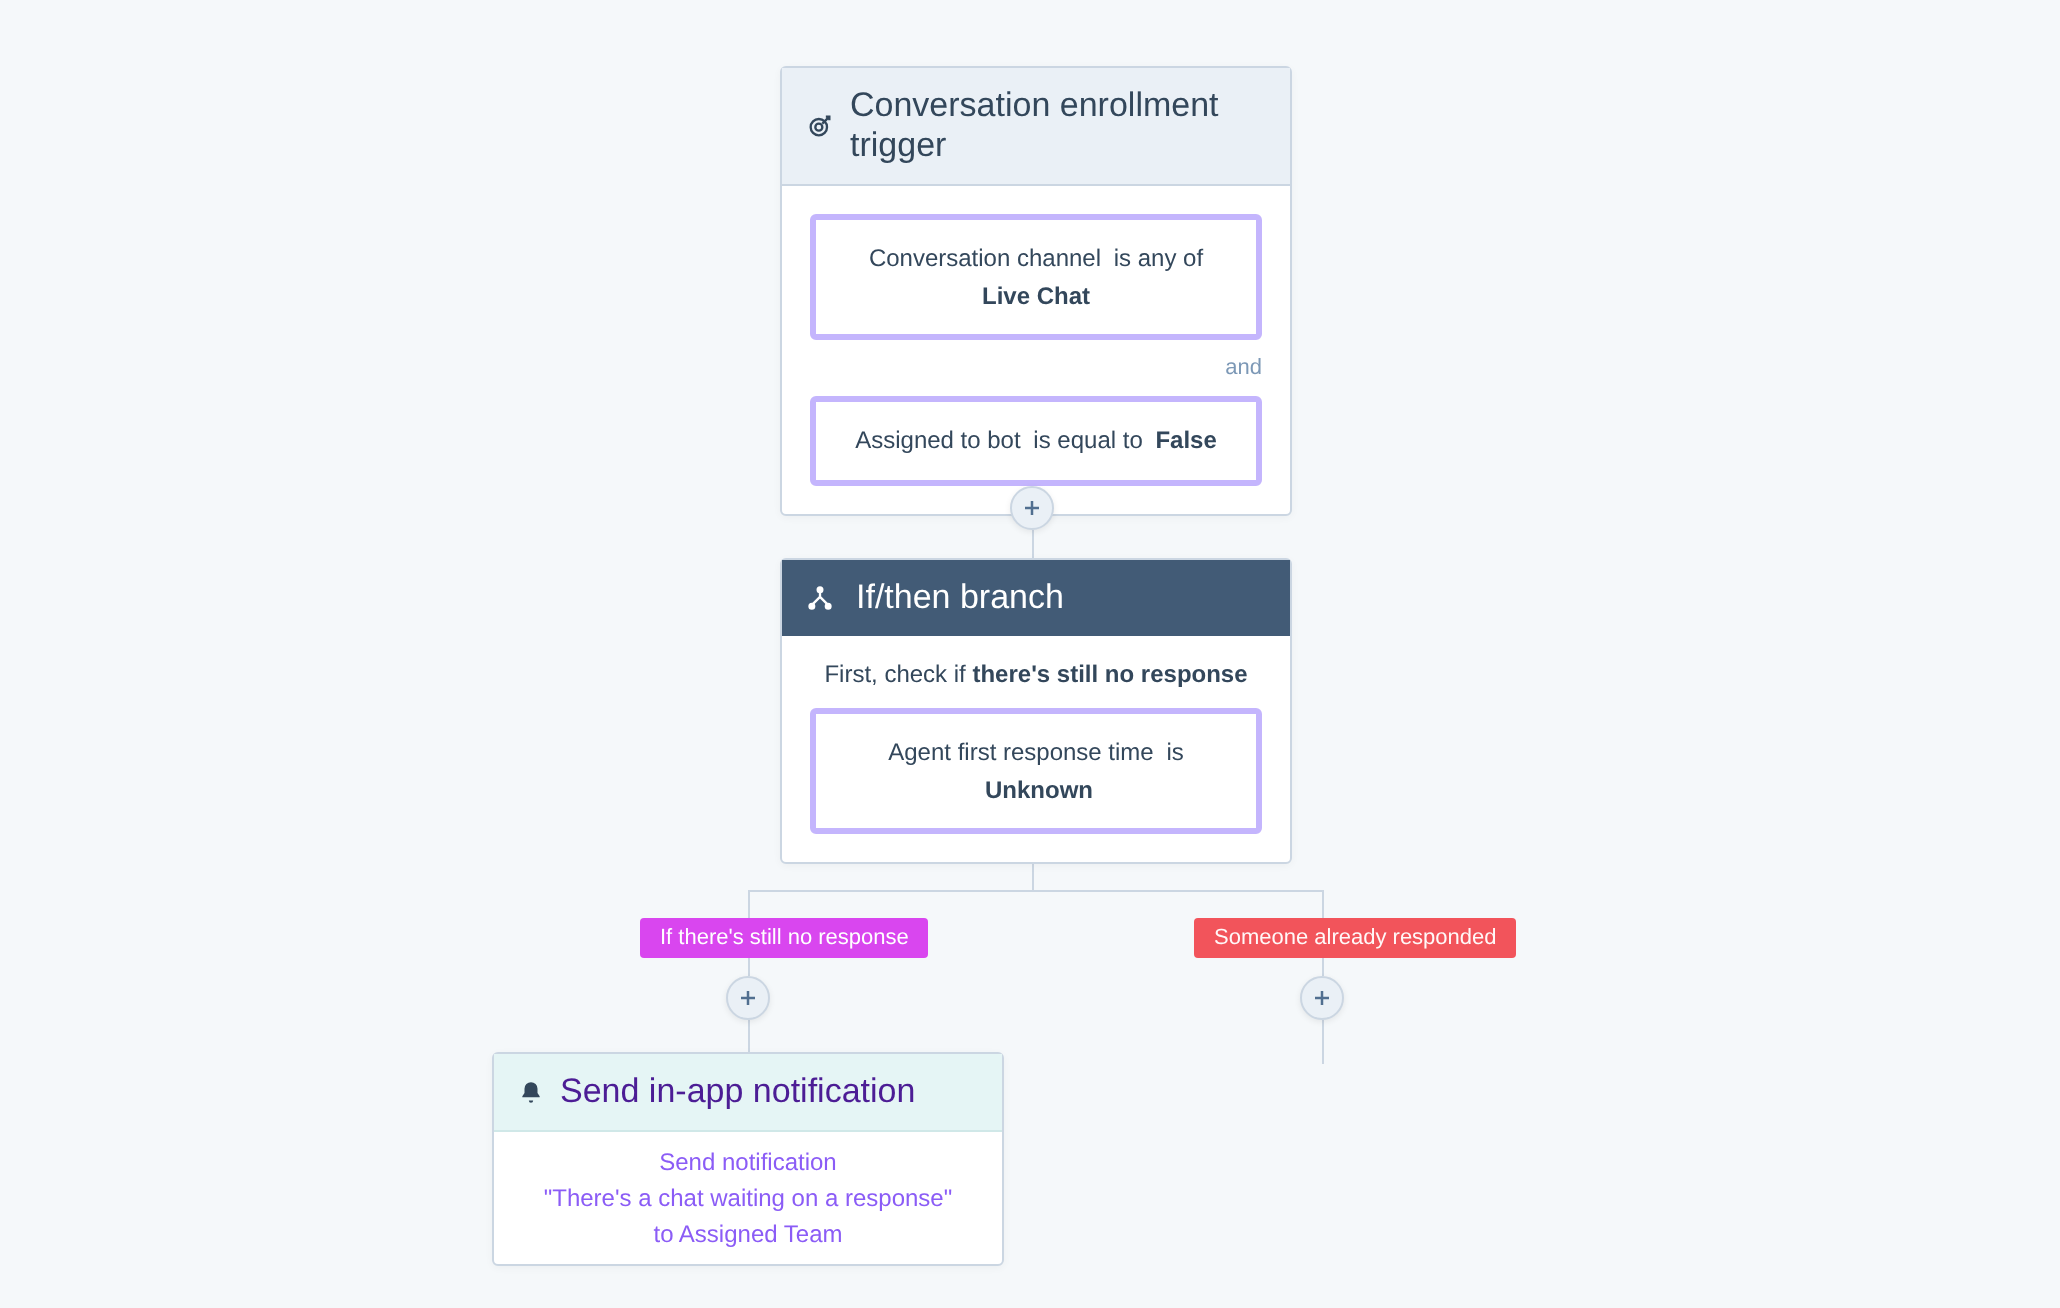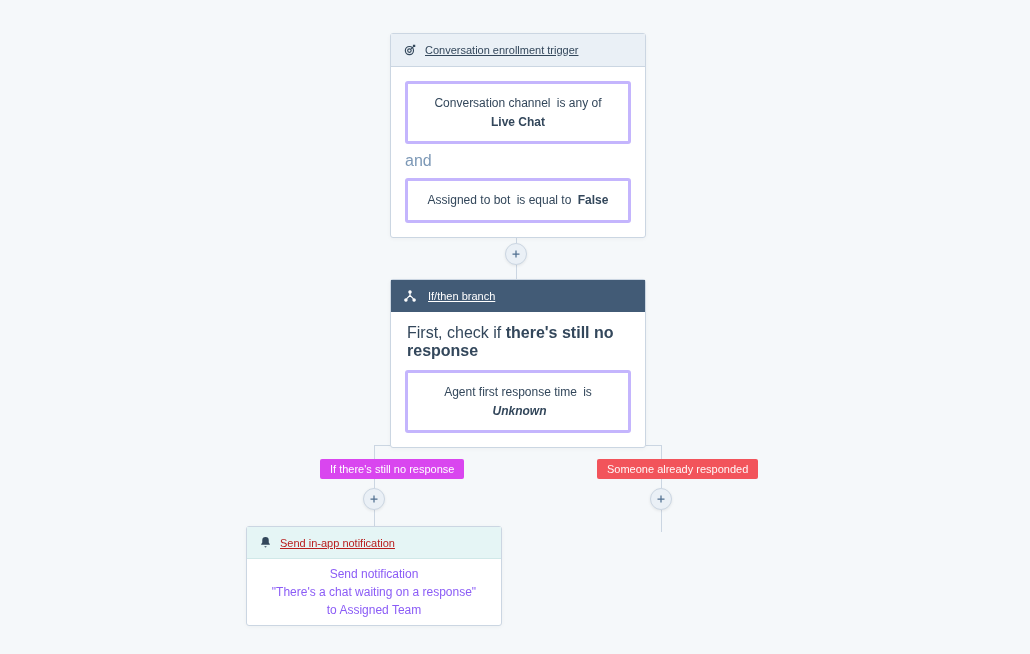--- a/index.html
+++ b/index.html
@@ -19,42 +19,41 @@
     background: #fff;
     border: 1px solid #cbd6e2;
     border-radius: 3px;
     box-shadow: 0 1px 4px rgba(0,0,0,0.04);
   }
   .card-header {
     display: flex;
     align-items: center;
     gap: 8px;
     padding: 9px 12px;
-    font-size: 11px;
+    font-size: 17px;
     font-weight: 500;
-    text-decoration: underline;
   }
   .header-light { background: #eaf0f6; border-bottom: 1px solid #cbd6e2; color: #33475b; }
   .header-dark  { background: #425b76; color: #fff; gap: 11px; }
-  .header-teal  { background: #e5f5f5; border-bottom: 1px solid #d0e8e8; color: #b91c1c; }
+  .header-teal  { background: #e5f5f5; border-bottom: 1px solid #d0e8e8; color: #4c1d95; }
   .card-body { padding: 14px; }
   .card-body.tight { padding: 12px 14px 14px 14px; }
   .body-text { text-align: center; line-height: 1.5; padding: 6px 4px; color: #8b5cf6; }
-  .subtext { font-size: 16px; color: #33475b; margin-bottom: 10px; padding: 0 2px; }
+  .subtext { font-size: 12px; color: #33475b; margin-bottom: 10px; padding: 0 2px; text-align: center; }
   .filter-box {
     border: 3px solid #c4b5fd;
     border-radius: 3px;
     padding: 10px 12px;
     text-align: center;
     color: #33475b;
     font-size: 12px;
     line-height: 1.55;
   }
   .filter-box + .and-label { margin: 8px 0; }
-  .and-label { text-align: left; color: #7c98b6; font-size: 16px; margin: 8px 0; }
+  .and-label { text-align: right; color: #7c98b6; font-size: 11px; margin: 8px 0; }
   .bold { font-weight: 600; }
   .plus-btn {
     position: absolute;
     width: 22px; height: 22px;
     border-radius: 50%;
     background: #eaf0f6;
     border: 1px solid #cbd6e2;
     display: flex; align-items: center; justify-content: center;
     cursor: pointer;
     box-shadow: 0 1px 3px rgba(0,0,0,0.08);
@@ -147,21 +146,21 @@
       </span>
       <span>If/then branch</span>
     </div>
     <div class="card-body tight">
       <div class="subtext">
         <span>First, check if </span><span class="bold">there's still no response</span>
       </div>
       <div class="filter-box">
         <span>Agent first response time</span>
         <span style="margin-left:3px;">is</span>
-        <span class="bold" style="margin-left:3px;font-style:italic;">Unknown</span>
+        <span class="bold" style="margin-left:3px;">Unknown</span>
       </div>
     </div>
   </div>
 
   <div class="branch-label branch-green" style="left:320px; top:459px;">If there's still no response</div>
   <div class="branch-label branch-red" style="left:597px; top:459px;">Someone already responded</div>
 
   <div class="plus-btn" style="left:363px; top:488px;">
     <svg width="12" height="12" viewBox="0 0 24 24" fill="none" stroke-width="2.5">
         <path d="M12 5v14M5 12h14"></path>

